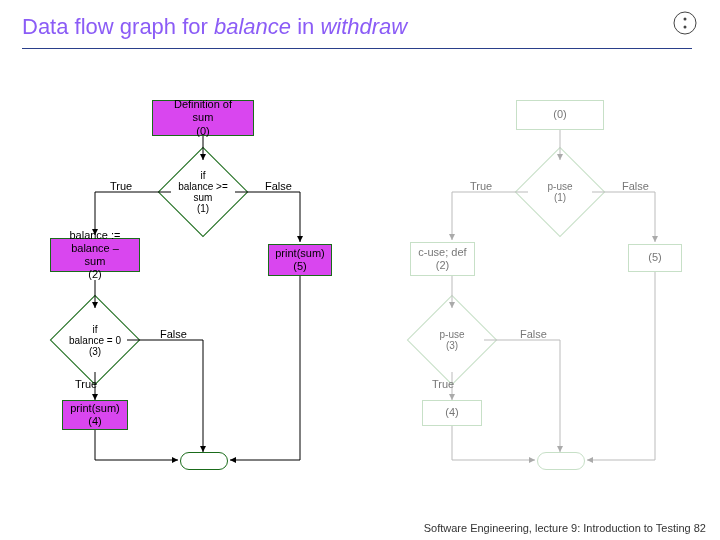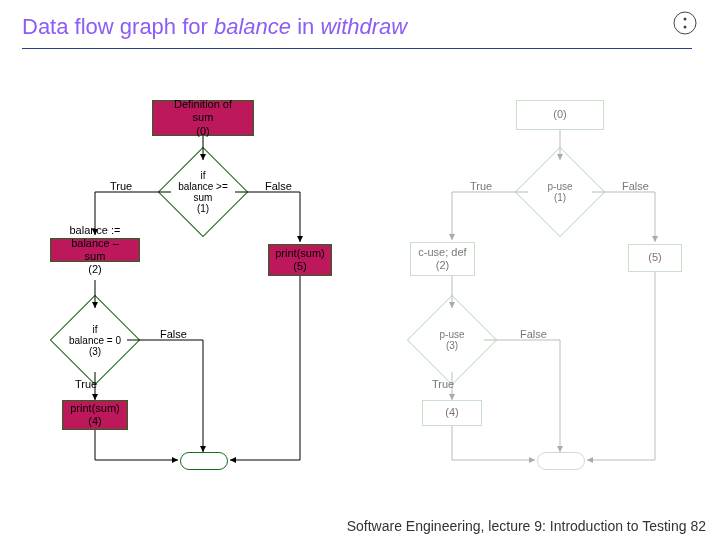--- a/index.html
+++ b/index.html
@@ -48,21 +48,21 @@
     position: absolute;
     font-size: 11px;
     color: #000;
     text-align: center;
     display: flex;
     align-items: center;
     justify-content: center;
   }
   .box {
     border: 1px solid #1a6b1a;
-    background: #be185d;
+    background: #d946ef;
     padding: 2px 17px;
     line-height: 1.2;
   }
   .faded-box {
     border: 1px solid #c7e0c7;
     background: #fff;
     color: #777;
     padding: 2px 4px;
     line-height: 1.2;
   }
@@ -110,21 +110,21 @@
   }
   .lbl {
     font-size: 11px;
     background: transparent;
     text-align: center;
   }
   .footer {
     position: absolute;
     bottom: 6px;
     right: 14px;
-    font-size: 14px;
+    font-size: 11px;
     color: #333;
   }
 </style>
 </head>
 <body>
 
 <div class="title">
   <span class="regular">Data flow graph for </span><span class="italic">balance</span><span class="regular"> in </span><span class="italic">withdraw</span>
 </div>
 <div class="title-rule"></div>
@@ -188,21 +188,21 @@
   <div class="box" style="left:152px; top:20px; width:102px; height:36px; white-space:pre-line;">Definition of sum
 (0)</div>
   <div class="diamond" style="left:171px; top:80px;">
     <span style="white-space:pre-line; font-size:10px;">if
 balance &gt;=
 sum
 (1)</span>
   </div>
   <div class="lbl" style="left:110px; top:100px;">True</div>
   <div class="lbl" style="left:265px; top:100px;">False</div>
-  <div class="box" style="left:50px; top:158px; width:90px; height:24px; white-space:pre-line;">balance :=
+  <div class="box" style="left:50px; top:158px; width:90px; height:34px; white-space:pre-line;">balance :=
 balance – sum
 (2)</div>
   <div class="box" style="left:268px; top:164px; width:64px; height:32px; white-space:pre-line;">print(sum)
 (5)</div>
   <div class="diamond" style="left:63px; top:228px;">
     <span style="white-space:pre-line; font-size:10px;">if
 balance = 0
 (3)</span>
   </div>
   <div class="lbl" style="left:160px; top:248px;">False</div>

